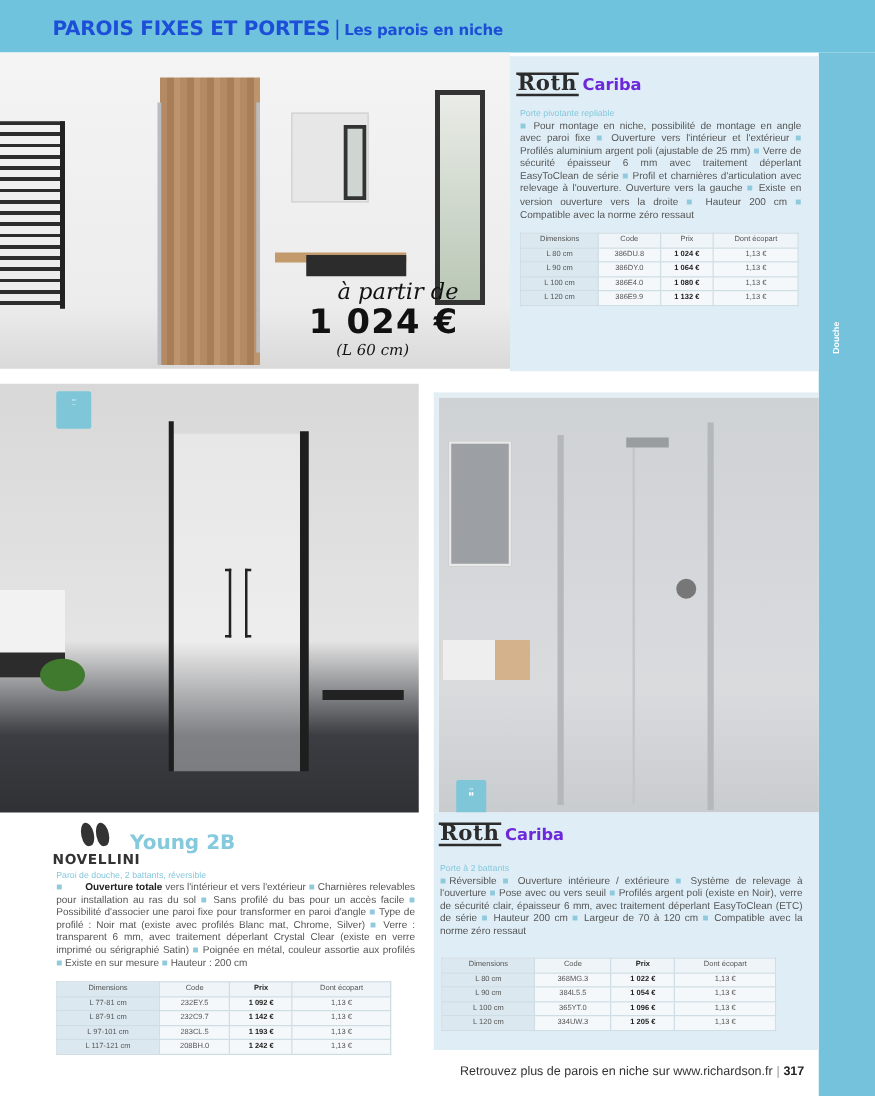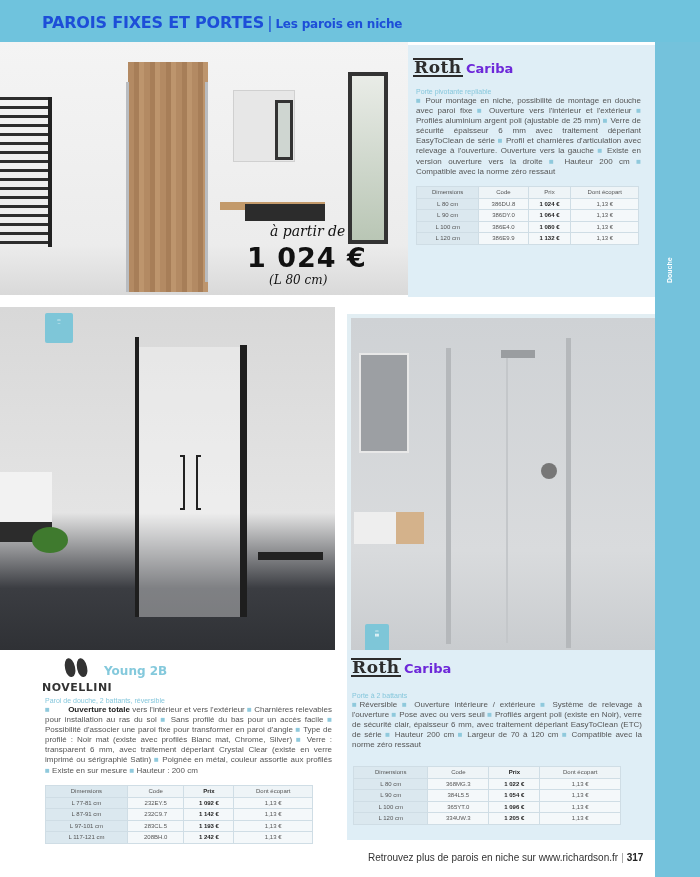--- a/index.html
+++ b/index.html
@@ -24,21 +24,21 @@
   .wood { position: absolute; left: 128px; top: 20px; width: 80px; height: 230px; background: repeating-linear-gradient(90deg,#b38a63 0 6px,#a77e58 6px 11px,#bd956d 11px 16px); }
   .frame-l { position: absolute; left: 126px; top: 40px; width: 3px; height: 210px; background: #b9bcc0; }
   .frame-r { position: absolute; left: 205px; top: 40px; width: 3px; height: 200px; background: #b9bcc0; }
   .radiator { position: absolute; left: 0; top: 55px; width: 52px; height: 150px; background: repeating-linear-gradient(180deg,#2d2d2d 0 3px,transparent 3px 9px); }
   .radiator-bar { position: absolute; left: 48px; top: 55px; width: 4px; height: 150px; background: #222; }
   .mirror { position: absolute; left: 233px; top: 48px; width: 62px; height: 72px; background: #e7e7e7; border: 1px solid #d0d0d0; }
   .mirror-win { position: absolute; left: 275px; top: 58px; width: 18px; height: 60px; border: 3px solid #333; background: #cfd6d1; }
   .vanity-top { position: absolute; left: 220px; top: 160px; width: 105px; height: 8px; background: #c39a6b; }
   .vanity { position: absolute; left: 245px; top: 162px; width: 80px; height: 17px; background: #2c2c2c; }
   .window { position: absolute; left: 348px; top: 30px; width: 40px; height: 172px; border: 4px solid #333; background: linear-gradient(180deg,#e9ece7,#b9c6b5); }
-  .promo-from { position: absolute; left: 270px; top: 223px; font-family: "DejaVu Serif", serif; font-style: italic; font-size: 14px; color: #111; }
+  .promo-from { position: absolute; left: 270px; top: 223px; font-family: "DejaVu Serif", serif; font-style: italic; font-size: 18px; color: #111; }
   .promo-price { position: absolute; left: 247px; top: 242px; font-family: "DejaVu Sans", sans-serif; font-weight: bold; font-size: 27px; color: #111; letter-spacing: 1px; }
   .promo-size { position: absolute; left: 269px; top: 273px; font-family: "DejaVu Serif", serif; font-style: italic; font-size: 12px; color: #111; }
 
   
   .bl-door-l { position: absolute; left: 135px; top: 30px; width: 4px; height: 280px; background: #1e1e1e; }
   .bl-door-r { position: absolute; left: 240px; top: 38px; width: 7px; height: 272px; background: #1e1e1e; }
   .bl-glass { position: absolute; left: 139px; top: 40px; width: 101px; height: 270px; background: rgba(255,255,255,0.35); }
   .bl-handle1 { position: absolute; left: 180px; top: 148px; width: 5px; height: 55px; border: 2px solid #222; border-left: none; }
   .bl-handle2 { position: absolute; left: 196px; top: 148px; width: 5px; height: 55px; border: 2px solid #222; border-right: none; }
   .bl-stool { position: absolute; left: 258px; top: 245px; width: 65px; height: 8px; background: #222; }
@@ -71,21 +71,21 @@
   table.spec { position: absolute; border-collapse: collapse; font-size: 6px; color: #555; background: #f4f8fa; }
   table.spec th, table.spec td { border: 1px solid #cfdde5; text-align: center; height: 11.5px; font-weight: normal; padding: 0 2px; }
   table.spec th { background: #eef4f7; }
   table.spec td.price, table.spec th.price { font-weight: bold; color: #222; }
   table.spec td.dim, table.spec th.dim { background: #dbe8ef; }
 
   
   .novellini-mark { position: absolute; left: 65px; top: 658px; width: 24px; height: 20px; }
   .novellini-mark span { position: absolute; top: 0; width: 10px; height: 19px; background: #333; border-radius: 50% 50% 45% 45%; }
   .novellini-name { position: absolute; left: 42px; top: 681px; font-family: "DejaVu Sans", sans-serif; font-weight: bold; font-size: 11px; color: #333; letter-spacing: 0.5px; }
-  .young-name { position: absolute; left: 104px; top: 664px; font-family: "DejaVu Sans", sans-serif; font-weight: bold; font-size: 12px; color: #84c9dc; }
+  .young-name { position: absolute; left: 104px; top: 664px; font-family: "DejaVu Sans", sans-serif; font-weight: bold; font-size: 16px; color: #84c9dc; }
 
   .footer-text { position: absolute; left: 368px; top: 852px; font-size: 10px; color: #333; white-space: nowrap; }
   .footer-sep { color: #999; margin: 0 3px; }
   .footer-page { font-weight: bold; color: #222; }
 </style>
 </head>
 <body>
 
 <div class="top-band"></div>
 <div class="page-title">
@@ -102,28 +102,28 @@
   <div class="frame-l"></div>
   <div class="frame-r"></div>
   <div class="mirror"></div>
   <div class="mirror-win"></div>
   <div class="vanity-top"></div>
   <div class="vanity"></div>
   <div class="window"></div>
 </div>
 <div class="promo-from">à partir de</div>
 <div class="promo-price">1 024 €</div>
-<div class="promo-size">(L 80 cm)</div>
+<div class="promo-size">(L 60 cm)</div>
 
 <div class="panel panel-top">
   <div class="roth-logo" style="left:5px;top:13px;">Roth</div>
   <div class="model-name" style="left:58px;top:16px;">Cariba</div>
   <div class="subtitle" style="left:8px;top:43px;">Porte pivotante repliable</div>
   <div class="body-text" style="left:8px;top:51px;width:225px;">
-    <span class="sq">■ </span><span>Pour montage en niche, possibilité de montage en douche avec paroi fixe</span>
+    <span class="sq">■ </span><span>Pour montage en niche, possibilité de montage en angle avec paroi fixe</span>
     <span class="sq"> ■ </span><span>Ouverture vers l'intérieur et l'extérieur</span>
     <span class="sq"> ■ </span><span>Profilés aluminium argent poli (ajustable de 25 mm)</span>
     <span class="sq"> ■ </span><span>Verre de sécurité épaisseur 6 mm avec traitement déperlant EasyToClean de série</span>
     <span class="sq"> ■ </span><span>Profil et charnières d'articulation avec relevage à l'ouverture. Ouverture vers la gauche</span>
     <span class="sq"> ■ </span><span>Existe en version ouverture vers la droite</span>
     <span class="sq"> ■ </span><span>Hauteur 200 cm</span>
     <span class="sq"> ■ </span><span>Compatible avec la norme zéro ressaut</span>
   </div>
   <table class="spec" style="left:8px;top:141px;width:223px;">
     <thead>

